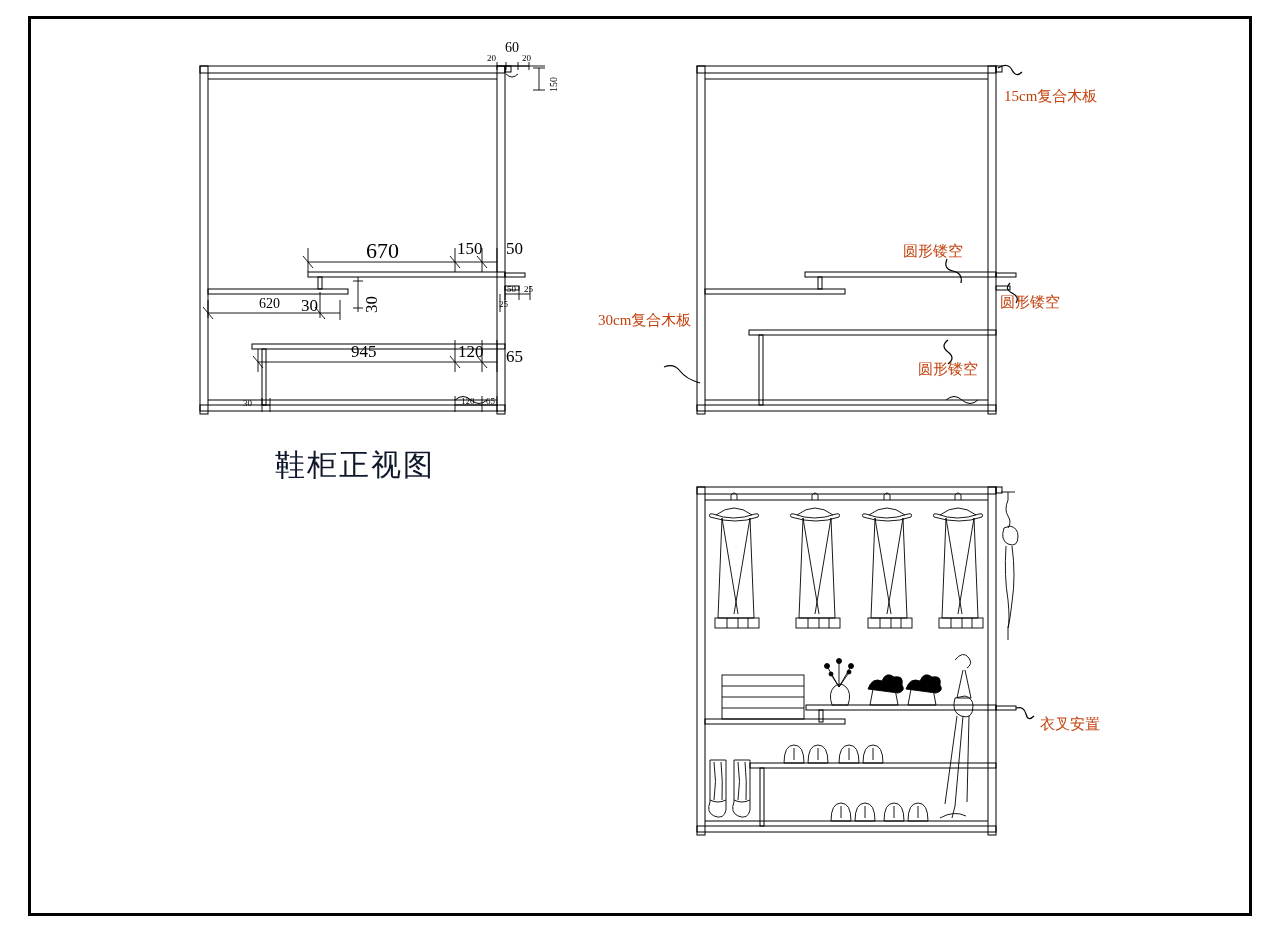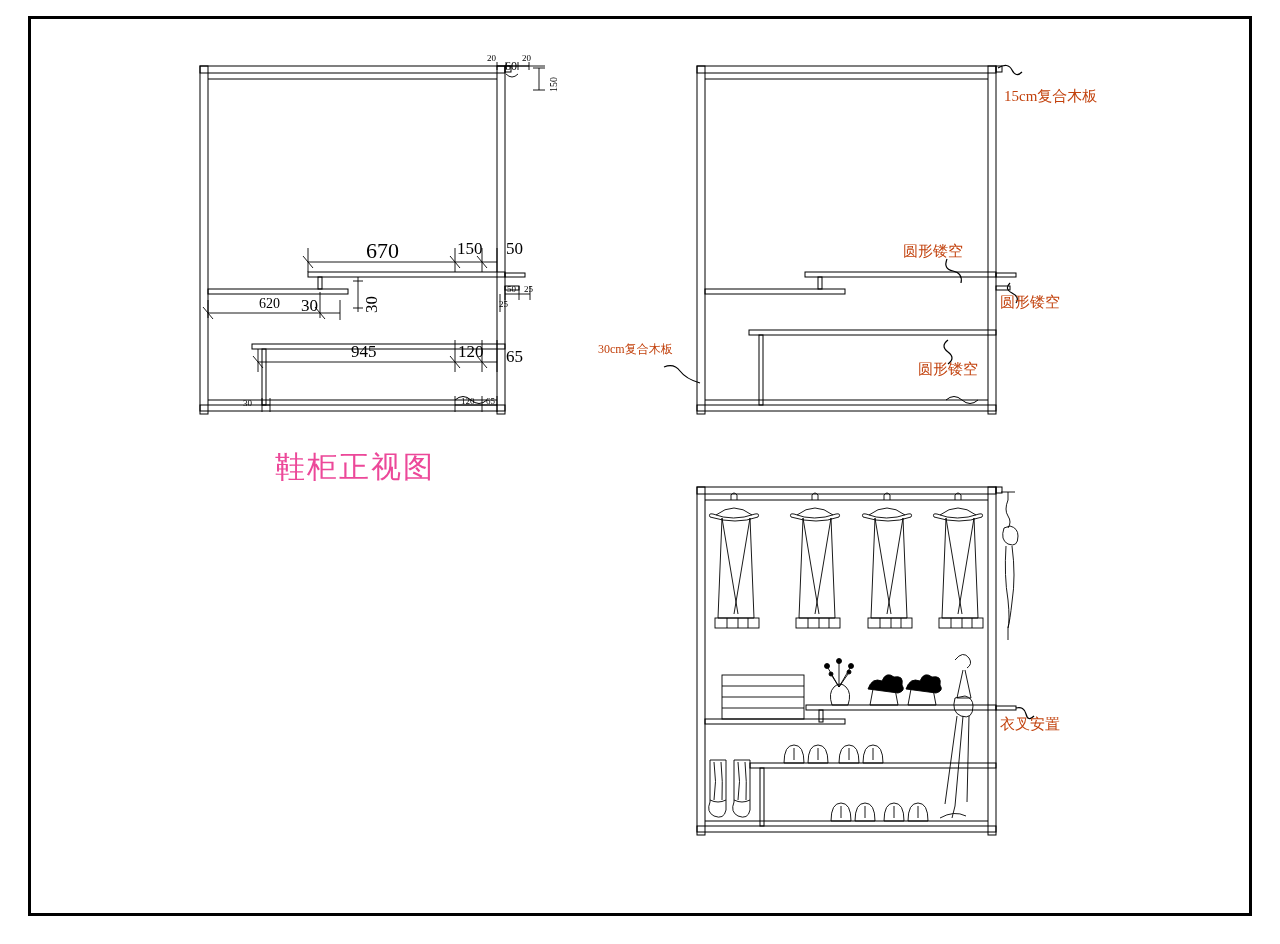--- a/index.html
+++ b/index.html
@@ -42,22 +42,22 @@
   }
   .note-text {
     position: absolute;
     font-family: "Liberation Serif", serif;
     color: #c2410c;
     white-space: nowrap;
     line-height: 1;
   }
   .view-title {
     position: absolute;
-    font-family: Liberation Serif, serif;
-    color: #ec4899;
+    font-family: Liberation Mono, monospace;
+    color: #0f172a;
     white-space: nowrap;
     line-height: 1;
   }
   .rot90 {
     transform: rotate(-90deg);
     transform-origin: left top;
   }
 </style>
 </head>
 <body>
@@ -359,21 +359,21 @@
       <path d="M908,821 q0,-18 10,-18 q10,0 10,18 z"></path>
       <line x1="918" y1="806" x2="918" y2="818"></line>
     </g>
 
     <g stroke="#000" fill="none" stroke-width="1.2">
       <path d="M1016,708 q8,-2 10,6 q2,8 8,2"></path>
     </g>
   </svg>
 
   <div class="dim-text" style="left:487px; top:54px; font-size:9px;">20</div>
-  <div class="dim-text" style="left:505px; top:60px; font-size:12px;">60</div>
+  <div class="dim-text" style="left:505px; top:41px; font-size:14px;">60</div>
   <div class="dim-text" style="left:522px; top:54px; font-size:9px;">20</div>
   <div class="dim-text rot90" style="left:549px; top:92px; font-size:10px;">150</div>
 
   <div class="dim-text" style="left:366px; top:240px; font-size:22px;">670</div>
   <div class="dim-text" style="left:457px; top:240px; font-size:17px;">150</div>
   <div class="dim-text" style="left:506px; top:240px; font-size:17px;">50</div>
 
   <div class="dim-text" style="left:259px; top:297px; font-size:14px;">620</div>
   <div class="dim-text" style="left:301px; top:297px; font-size:17px;">30</div>
 
@@ -388,20 +388,20 @@
   <div class="dim-text" style="left:506px; top:348px; font-size:17px;">65</div>
 
   <div class="dim-text" style="left:243px; top:399px; font-size:9px;">30</div>
 
   <div class="dim-text" style="left:461px; top:397px; font-size:9px;">120</div>
   <div class="dim-text" style="left:486px; top:397px; font-size:9px;">65</div>
 
   <div class="view-title" style="left:275px; top:452px; font-size:30px; letter-spacing:2px;">鞋柜正视图</div>
 
   <div class="note-text" style="left:1004px; top:89px; font-size:15px;">15cm复合木板</div>
-  <div class="note-text" style="left:598px; top:313px; font-size:12px;margin-top:30px;">30cm复合木板</div>
+  <div class="note-text" style="left:598px; top:313px; font-size:15px;">30cm复合木板</div>
   <div class="note-text" style="left:903px; top:244px; font-size:15px;">圆形镂空</div>
   <div class="note-text" style="left:1000px; top:295px; font-size:15px;">圆形镂空</div>
   <div class="note-text" style="left:918px; top:362px; font-size:15px;">圆形镂空</div>
 
-  <div class="note-text" style="left:1000px; top:717px; font-size:15px;">衣叉安置</div>
+  <div class="note-text" style="left:1040px; top:717px; font-size:15px;">衣叉安置</div>
 
 </div>
 
 </body></html>

